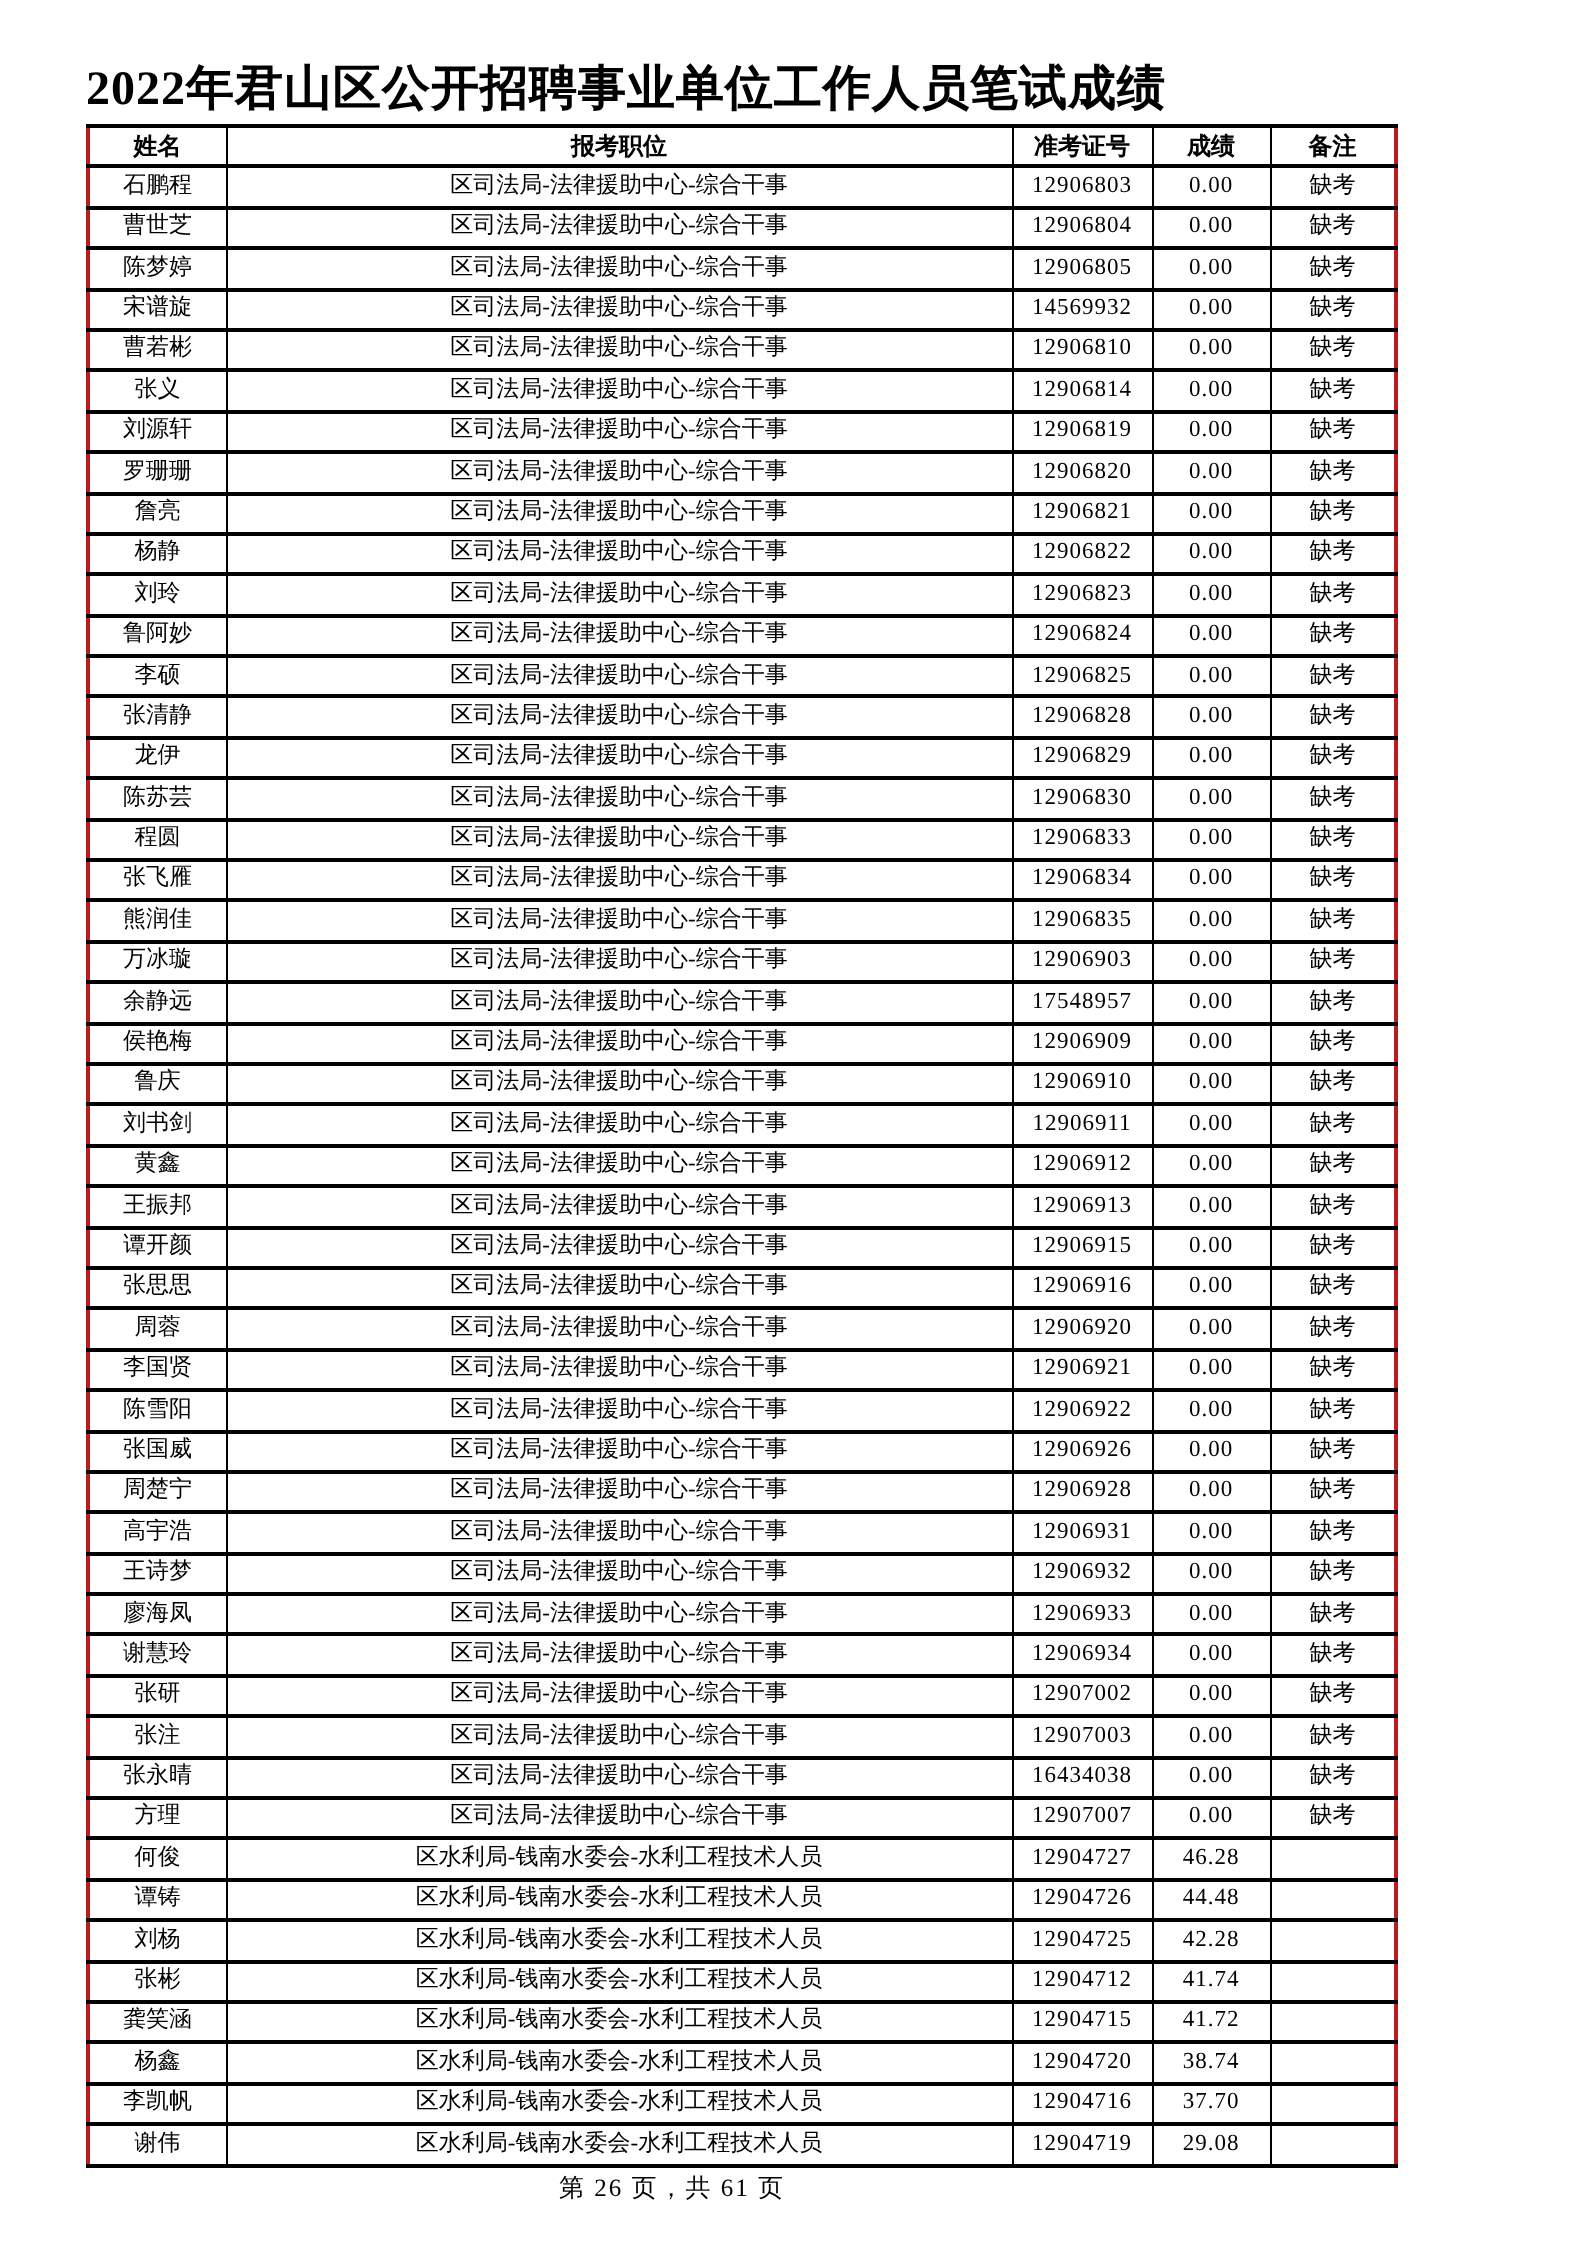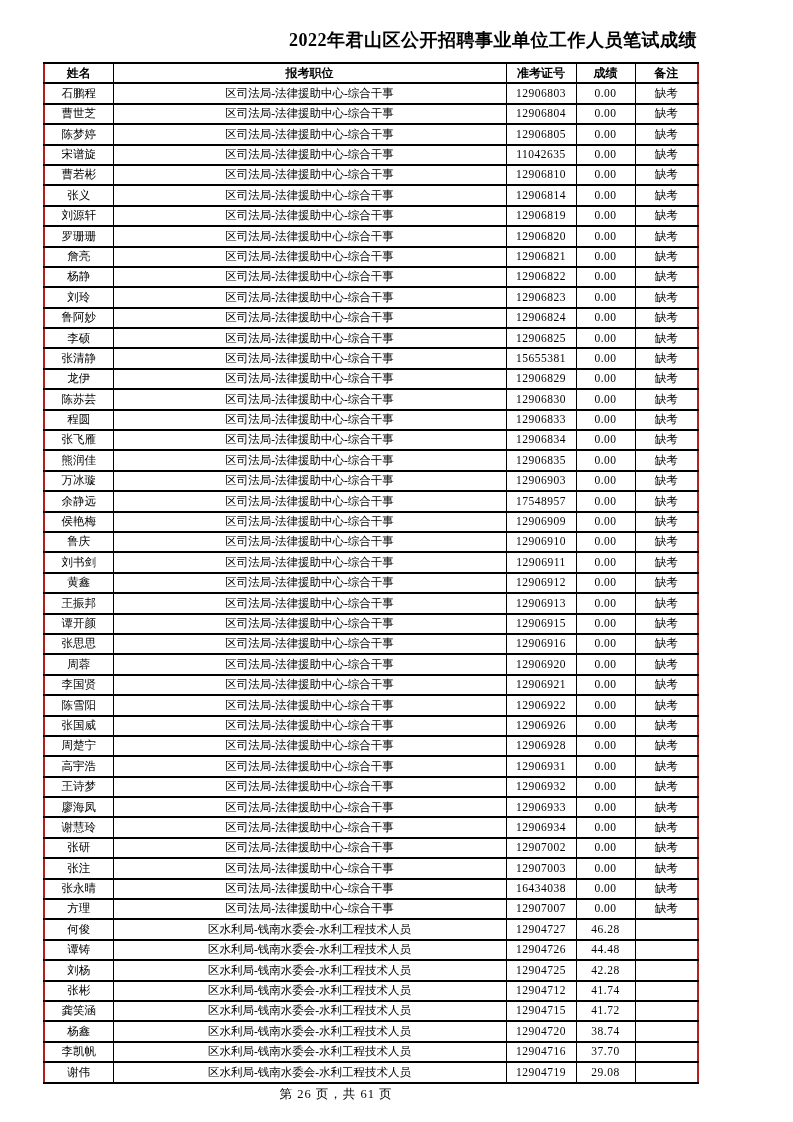--- a/index.html
+++ b/index.html
@@ -7,22 +7,22 @@
     width: 793px; height: 1122px;
     background: #ffffff;
     font-family: "Liberation Serif", "DejaVu Serif", serif;
     color: #000;
     overflow: hidden;
   }
   .page { position: relative; width: 793px; height: 1122px; background: #fff; }
   .title {
     position: absolute;
     left: 43px; top: 28px; width: 654px;
-    text-align: right;
-    font-size: 18px;
+    text-align: left;
+    font-size: 24px;
     font-weight: bold;
     letter-spacing: 0.5px;
     white-space: nowrap;
   }
   table.scores {
     position: absolute;
     left: 43px; top: 62px;
     width: 654px;
     border-collapse: collapse;
     table-layout: fixed;
@@ -94,21 +94,21 @@
         <tr>
           <td class="name-cell">陈梦婷</td>
           <td class="position-cell">区司法局-法律援助中心-综合干事</td>
           <td class="ticket-cell">12906805</td>
           <td class="score-cell">0.00</td>
           <td class="remark-cell">缺考</td>
         </tr>
         <tr>
           <td class="name-cell">宋谱旋</td>
           <td class="position-cell">区司法局-法律援助中心-综合干事</td>
-          <td class="ticket-cell">11042635</td>
+          <td class="ticket-cell">14569932</td>
           <td class="score-cell">0.00</td>
           <td class="remark-cell">缺考</td>
         </tr>
         <tr>
           <td class="name-cell">曹若彬</td>
           <td class="position-cell">区司法局-法律援助中心-综合干事</td>
           <td class="ticket-cell">12906810</td>
           <td class="score-cell">0.00</td>
           <td class="remark-cell">缺考</td>
         </tr>
@@ -164,21 +164,21 @@
         <tr>
           <td class="name-cell">李硕</td>
           <td class="position-cell">区司法局-法律援助中心-综合干事</td>
           <td class="ticket-cell">12906825</td>
           <td class="score-cell">0.00</td>
           <td class="remark-cell">缺考</td>
         </tr>
         <tr>
           <td class="name-cell">张清静</td>
           <td class="position-cell">区司法局-法律援助中心-综合干事</td>
-          <td class="ticket-cell">15655381</td>
+          <td class="ticket-cell">12906828</td>
           <td class="score-cell">0.00</td>
           <td class="remark-cell">缺考</td>
         </tr>
         <tr>
           <td class="name-cell">龙伊</td>
           <td class="position-cell">区司法局-法律援助中心-综合干事</td>
           <td class="ticket-cell">12906829</td>
           <td class="score-cell">0.00</td>
           <td class="remark-cell">缺考</td>
         </tr>

